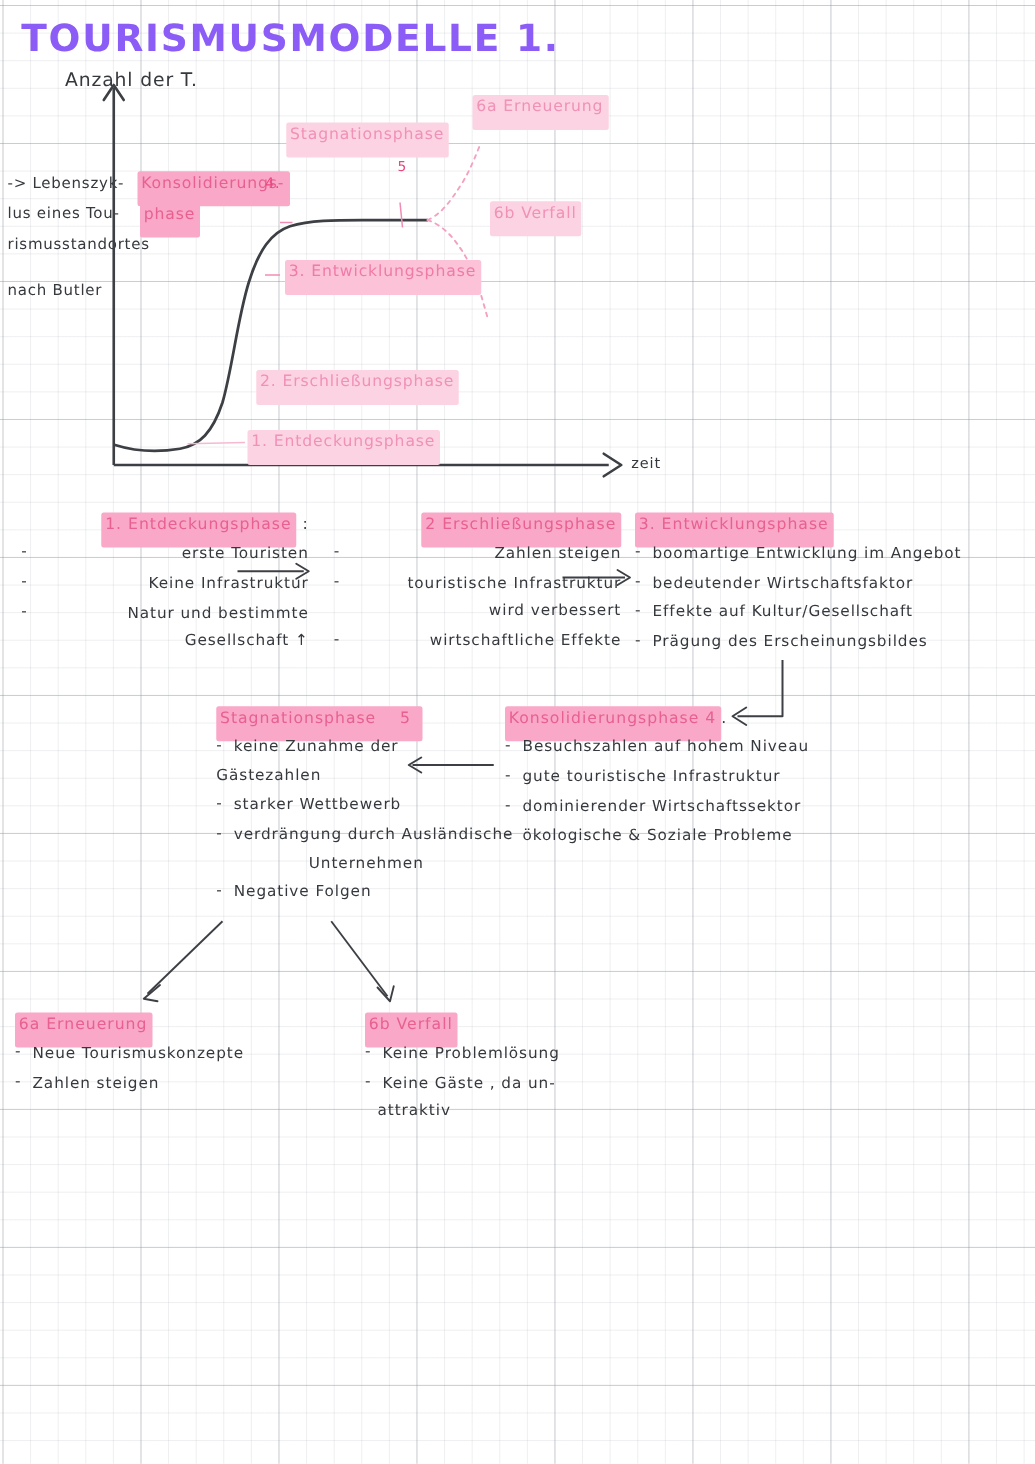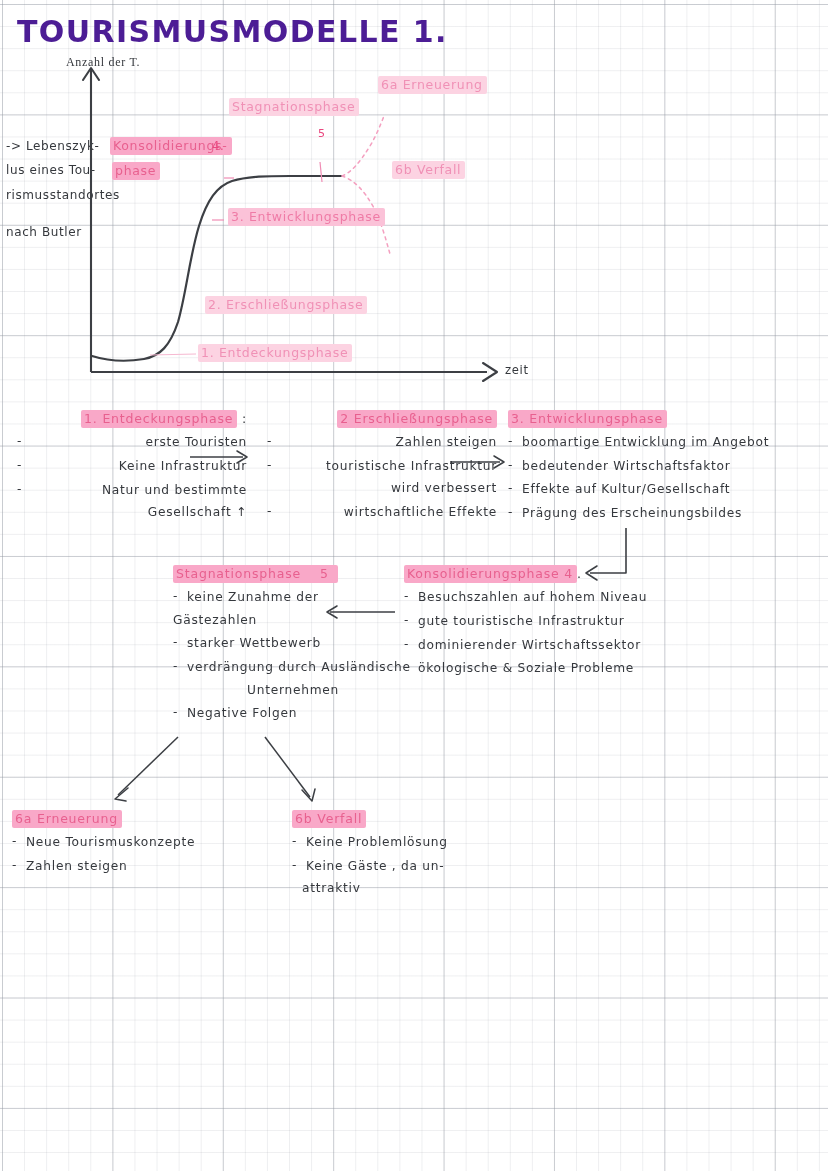--- a/index.html
+++ b/index.html
@@ -51,42 +51,42 @@
     line-height: 1.15;
   }
   .hw-pink {
     color: #e9477f;
   }
 
   
   .hl {
     background: #f9a8c8;
     color: #e8608f;
-    padding: 1px 4px 2px 3px;
+    padding: 1px 4px 12px 3px;
     border-radius: 2px;
     box-decoration-break: clone;
   }
   .hl-soft {
     background: #fbc2d8;
     color: #ef7ba6;
   }
   .hl-faint {
     background: #fcd3e2;
     color: #f091b6;
   }
 
   
   #title {
     position: absolute;
     left: 17px;
     top: 14px;
     font-size: 30px;
     font-weight: 700;
     letter-spacing: 1.4px;
-    color: #4c1d95;
+    color: #8b5cf6;
     font-family: "DejaVu Sans", sans-serif;
     white-space: nowrap;
   }
 
   
   #chart-area {
     position: absolute;
     left: 0; top: 50px;
     width: 828px; height: 345px;
   }
@@ -176,21 +176,21 @@
 
       <path d="M 224 128 L 234 128" stroke="#f08cb4" stroke-width="1.2" fill="none"></path>
 
       <path d="M 212 170 L 224 170" stroke="#f08cb4" stroke-width="1.2" fill="none"></path>
 
       <path d="M 150 305 L 196 304" stroke="#f6b9d1" stroke-width="1.2" fill="none"></path>
 
       <path d="M 168 98 L 176 98" stroke="#f08cb4" stroke-width="1.2" fill="none"></path>
     </svg>
 
-    <div class="hw" style="left:66px; top:6px; font-size:12px;font-family:Liberation Serif, serif;">Anzahl der T.</div>
+    <div class="hw" style="left:52px; top:6px; font-size:15px;">Anzahl der T.</div>
 
     <div class="hw" style="left:505px; top:314px; font-size:11.6px;">zeit</div>
 
     <div class="hw" style="left:229px; top:50px;">
       <span class="hl hl-faint">Stagnationsphase</span>
     </div>
     <div class="hw hw-pink" style="left:318px; top:78px; font-size:11px;">5</div>
 
     <div class="hw" style="left:378px; top:28px;">
       <span class="hl hl-faint">6a  Erneuerung</span>

